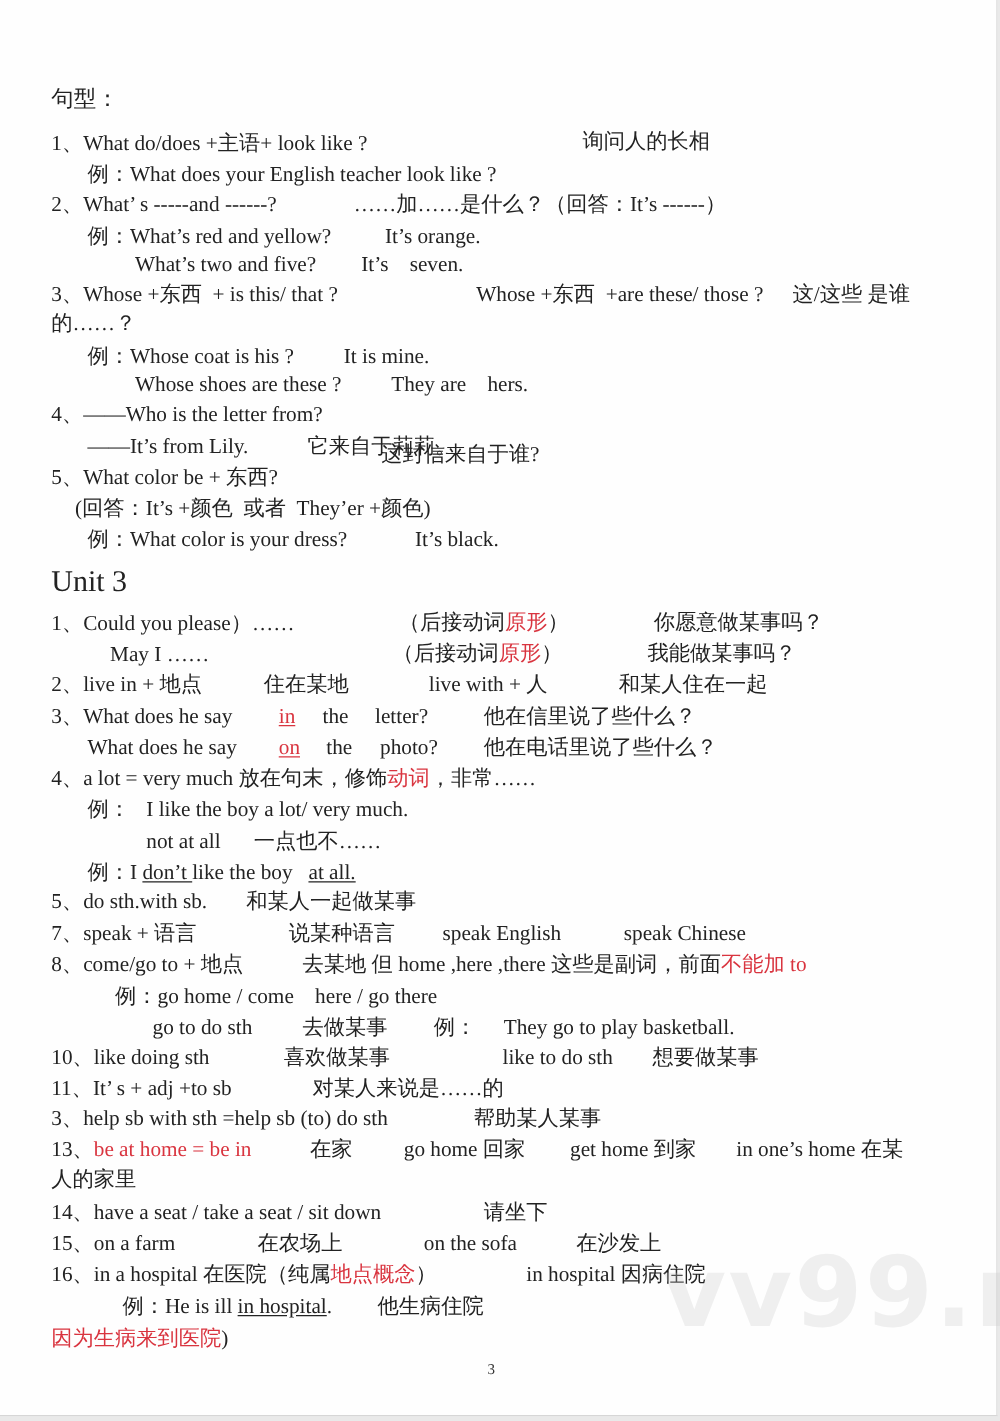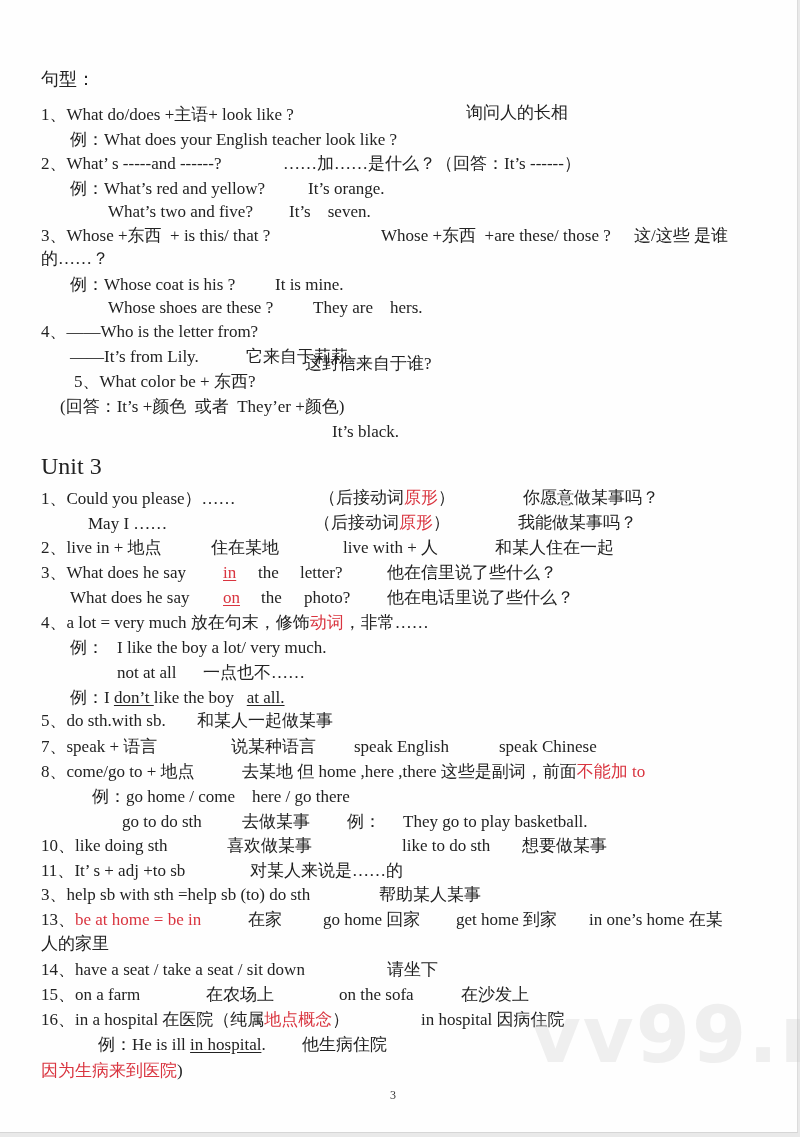--- a/index.html
+++ b/index.html
@@ -59,24 +59,27 @@
   <div class="ln" style="left:108px;top:297px;">Whose shoes are these ?</div>
   <div class="ln" style="left:313px;top:297px;white-space:pre;">They are    hers.</div>
 
   <div class="ln" style="left:41px;top:321px;">
     <span>4、</span><span>——Who is the letter from?</span>
   </div>
   <div class="ln" style="left:305px;top:321px;margin-top:32px;">这封信来自于谁?</div>
   <div class="ln" style="left:70px;top:346px;">——It’s from Lily.</div>
   <div class="ln" style="left:246px;top:346px;">它来自于莉莉。</div>
 
-  <div class="ln" style="left:41px;top:371px;margin-left:33px;">
+  <div class="ln" style="left:41px;top:371px;">
     <span>5、</span><span>What color be +  东西?</span>
   </div>
   <div class="ln" style="left:60px;top:396px;white-space:pre;">(回答：It’s +颜色  或者  They’er +颜色)</div>
+  <div class="ln" style="left:70px;top:421px;">
+    <span>例：</span><span>What color is your dress?</span>
+  </div>
   <div class="ln" style="left:332px;top:421px;">It’s black.</div>
 
   <div class="ln unit" style="left:41px;top:455px;">Unit 3</div>
 
   <div class="ln" style="left:41px;top:488px;">
     <span>1、</span><span>Could you please）……</span>
   </div>
   <div class="ln" style="left:319px;top:487px;">
     <span>（后接动词</span><span class="red">原形</span><span>）</span>
   </div>

